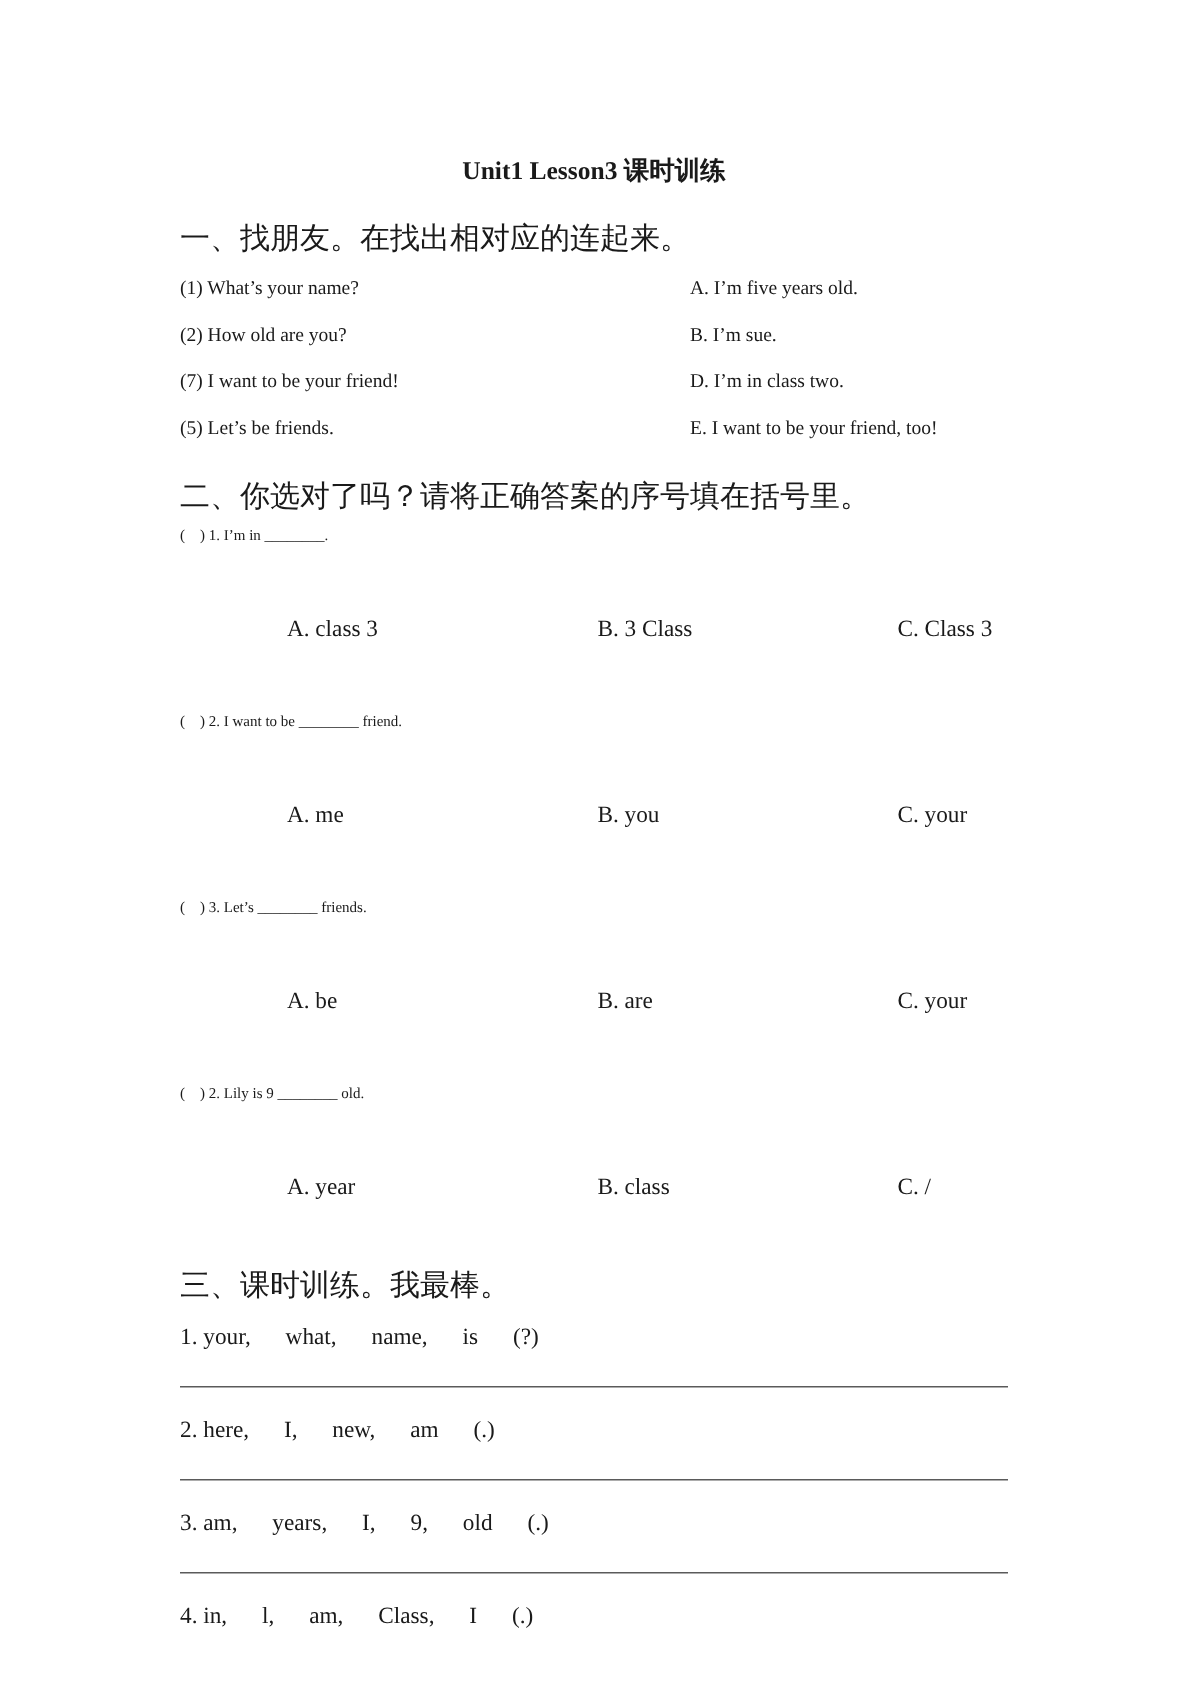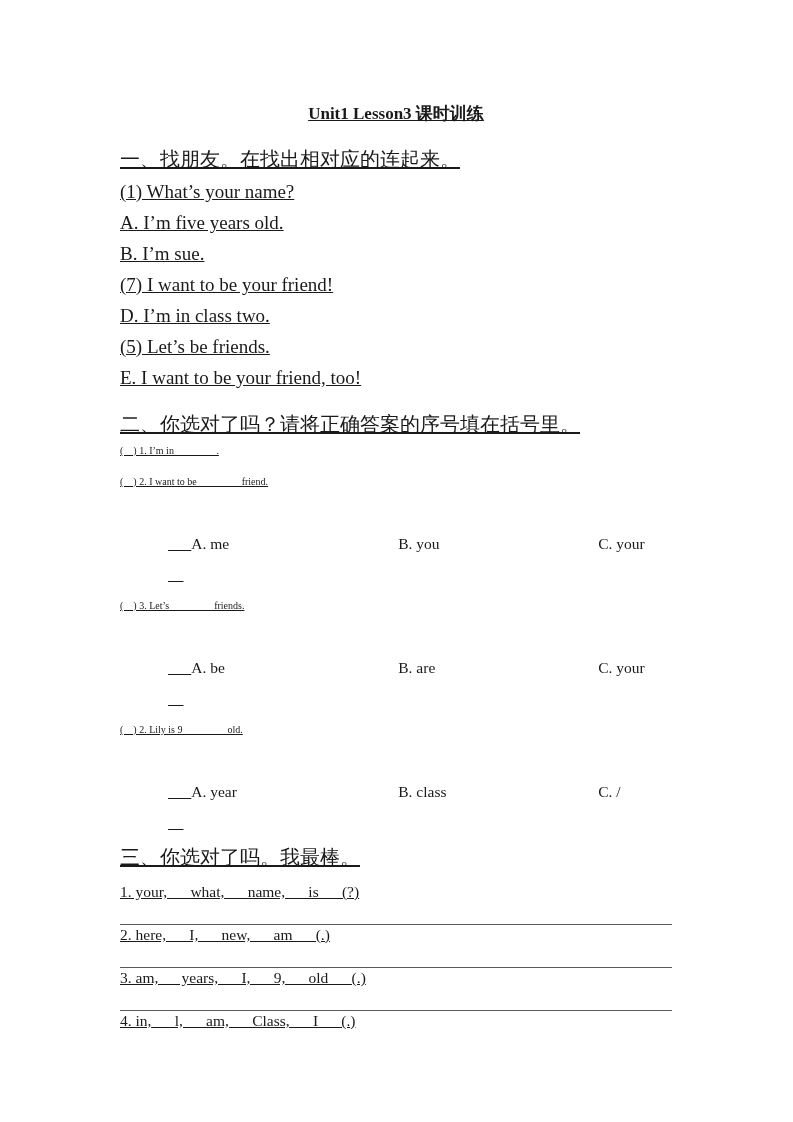--- a/index.html
+++ b/index.html
@@ -7,43 +7,41 @@
   body {
     width: 793px; height: 1122px;
     font-family: "Liberation Serif", "DejaVu Serif", serif;
     color: #1a1a1a;
     overflow: hidden;
   }
   .page {
     width: 793px; height: 1122px;
     padding: 104px 121px 0 120px;
     background: #ffffff;
-    text-decoration: underline;
   }
   .doc-title {
     text-align: center;
     font-size: 17px;
     font-weight: bold;
     line-height: 20px;
     white-space: pre-wrap;
   }
   .section-heading {
     font-size: 20px;
     line-height: 22px;
     white-space: pre-wrap;
   }
   .sec1-heading { margin-top: 24px; }
   .sec2-heading { margin-top: 20px; }
   .sec3-heading { margin-top: 8px; }
   .match-list { margin-top: 6px; }
   .match-row {
     display: flex;
     line-height: 31px;
-    font-size: 19px;
-    flex-direction: column;
+    font-size: 13px;
   }
   .match-left { width: 340px; white-space: pre-wrap; }
   .match-right { flex: 1; white-space: pre-wrap; }
   .mcq-block:first-of-type { margin-top: 18px; }
   .mcq-stem {
     font-size: 10px;
     line-height: 31px;
     white-space: pre-wrap;
   }
   .mcq-options {
@@ -51,20 +49,21 @@
     line-height: 31px;
     padding-left: 48px;
     white-space: pre-wrap;
   }
   .opt-a { display: inline-block; width: 207px; }
   .opt-b { display: inline-block; width: 200px; }
   .opt-c { display: inline-block; }
   .unscramble-words {
     font-size: 15.5px;
     line-height: 20px;
+    margin-top: 19px;
     white-space: pre-wrap;
   }
   .unscramble-words.first { margin-top: 14px; }
   .answer-line {
     margin-top: 22px;
     width: 552px;
     height: 1px;
     border: none;
     border-top: 1px solid #5a5a5a;
   }
@@ -77,36 +76,40 @@
   <div class="doc-title">Unit1 Lesson3 课时训练</div>
 
   <div class="section-heading sec1-heading">一、找朋友。在找出相对应的连起来。</div>
 
   <div class="match-list">
     <div class="match-row">
       <span class="match-left">(1) What’s your name?</span>
       <span class="match-right">A. I’m five years old.</span>
     </div>
     <div class="match-row">
+      <span class="match-left">(2) How old are you?</span>
       <span class="match-right">B. I’m sue.</span>
     </div>
     <div class="match-row">
       <span class="match-left">(7) I want to be your friend!</span>
       <span class="match-right">D. I’m in class two.</span>
     </div>
     <div class="match-row">
       <span class="match-left">(5) Let’s be friends.</span>
       <span class="match-right">E. I want to be your friend, too!</span>
     </div>
   </div>
 
   <div class="section-heading sec2-heading">二、你选对了吗？请将正确答案的序号填在括号里。</div>
 
   <div class="mcq-block">
     <div class="mcq-stem">(    ) 1. I’m in ________.</div>
+    <div class="mcq-options">
+      <span class="opt-a">A. class 3</span><span class="opt-b">B. 3 Class</span><span class="opt-c">C. Class 3</span>
+    </div>
   </div>
 
   <div class="mcq-block">
     <div class="mcq-stem">(    ) 2. I want to be ________ friend.</div>
     <div class="mcq-options">
       <span class="opt-a">A. me</span><span class="opt-b">B. you</span><span class="opt-c">C. your</span>
     </div>
   </div>
 
   <div class="mcq-block">
@@ -116,21 +119,21 @@
     </div>
   </div>
 
   <div class="mcq-block">
     <div class="mcq-stem">(    ) 2. Lily is 9 ________ old.</div>
     <div class="mcq-options">
       <span class="opt-a">A. year</span><span class="opt-b">B. class</span><span class="opt-c">C. /</span>
     </div>
   </div>
 
-  <div class="section-heading sec3-heading">三、你选对了吗。我最棒。</div>
+  <div class="section-heading sec3-heading">三、课时训练。我最棒。</div>
 
   <div>
     <div class="unscramble-words first">1. your,      what,      name,      is      (?)</div>
     <hr class="answer-line">
     <div class="unscramble-words">2. here,      I,      new,      am      (.)</div>
     <hr class="answer-line">
     <div class="unscramble-words">3. am,      years,      I,      9,      old      (.)</div>
     <hr class="answer-line">
     <div class="unscramble-words">4. in,      l,      am,      Class,      I      (.)</div>
 

